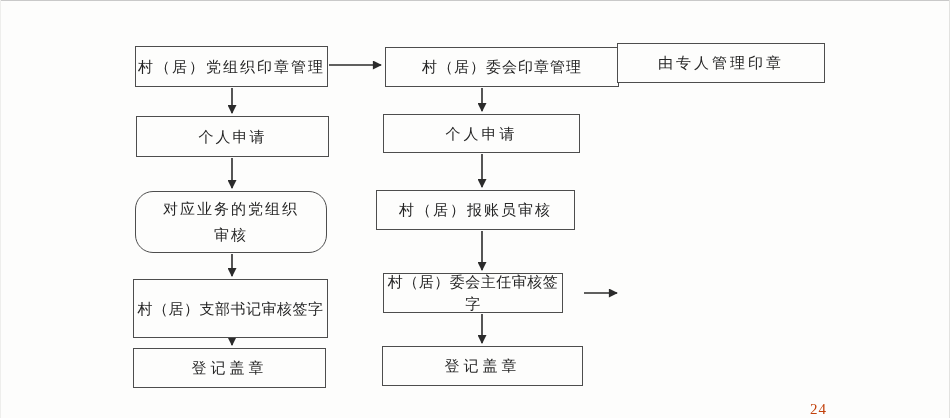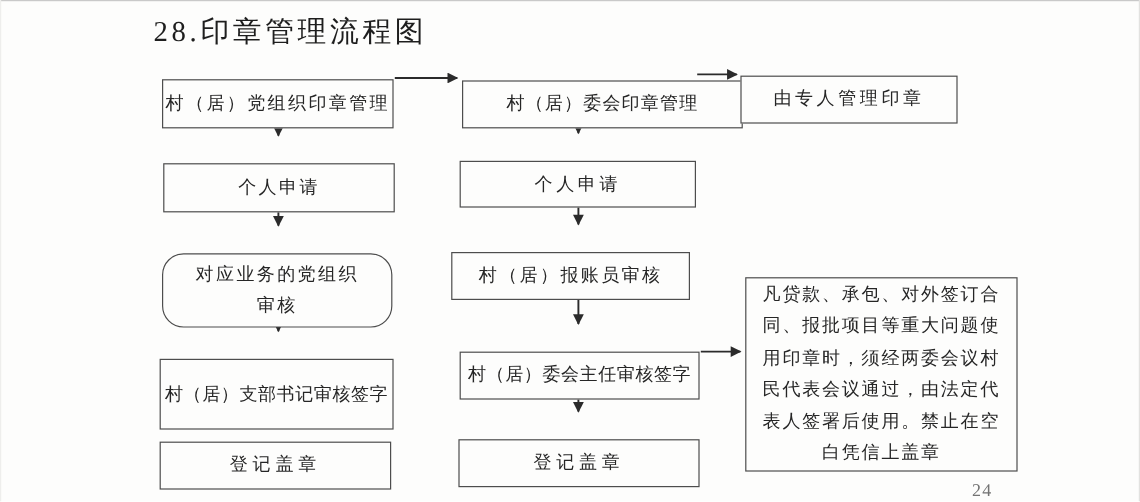--- a/index.html
+++ b/index.html
@@ -26,61 +26,59 @@
 
   .box{
     position:absolute;
     border:1.5px solid #4d4d4d;
     background:#fdfdfc;
     display:flex;align-items:center;justify-content:center;
     font-size:15px;letter-spacing:2px;color:#262626;
     text-align:center;line-height:22px;
     box-sizing:border-box;
     white-space:pre-line;
-    margin-top:20px;
   }
 
   
   .b-l1{left:135px;top:46px;width:193px;height:41px;}
   .b-l2{left:136px;top:116px;width:193px;height:41px;}
   .b-l3{left:135px;top:191px;width:192px;height:62px;line-height:26px;border-radius:18px;}
   .b-l4{left:133px;top:279px;width:195px;height:59px;letter-spacing:0.5px;}
   .b-l5{left:133px;top:348px;width:193px;height:40px;letter-spacing:4px;}
 
   
   .b-m1{left:385px;top:47px;width:234px;height:40px;letter-spacing:1px;}
   .b-m2{left:383px;top:114px;width:197px;height:39px;letter-spacing:3px;}
   .b-m3{left:376px;top:190px;width:199px;height:40px;letter-spacing:2px;}
-  .b-m4{left:383px;top:273px;width:200px;height:40px;letter-spacing:0.5px;}
+  .b-m4{left:383px;top:273px;width:180px;height:40px;letter-spacing:0.5px;}
   .b-m5{left:382px;top:346px;width:201px;height:40px;letter-spacing:4px;}
 
   
-  .b-r1{left:617px;top:43px;width:181px;height:40px;letter-spacing:3px;}
+  .b-r1{left:617px;top:43px;width:208px;height:40px;letter-spacing:3px;}
   .b-note{
     left:621px;top:211px;width:227px;height:162px;
     font-size:15px;line-height:26.5px;letter-spacing:1.5px;
     padding:2px 0;
   }
 
   .arrows{position:absolute;left:0;top:0;width:950px;height:418px;}
 
   .page-number{
     position:absolute;left:810px;top:401px;
-    font-size:15px;color:#737373;letter-spacing:1px;
+    font-size:15px;color:#c2410c;letter-spacing:1px;
   }
 </style>
 </head>
 <body>
 
 <div class="page">
   <div class="scan-edge-top"></div>
   <div class="scan-edge-left"></div>
   <div class="scan-edge-right"></div>
 
-  <div class="title">28.印章管理流程图</div>
 
   <svg class="arrows" width="950" height="418" viewBox="0 0 950 418">
     <defs>
       <marker id="ah" viewBox="0 0 10 10" refX="9" refY="5" markerWidth="11" markerHeight="9" markerUnits="userSpaceOnUse" orient="auto">
         <path d="M0,0 L10,5 L0,10 z" fill="#2b2b2b"></path>
       </marker>
     </defs>
     <g stroke="#2b2b2b" stroke-width="1.6" fill="none">
       <line x1="329" y1="65" x2="381" y2="65" marker-end="url(#ah)"></line>
       <line x1="581" y1="62" x2="614" y2="62" marker-end="url(#ah)"></line>
@@ -105,21 +103,15 @@
   <div class="box b-l4">村（居）支部书记审核签字</div>
   <div class="box b-l5">登记盖章</div>
 
   <div class="box b-m1">村（居）委会印章管理</div>
   <div class="box b-m2">个人申请</div>
   <div class="box b-m3">村（居）报账员审核</div>
   <div class="box b-m4">村（居）委会主任审核签字</div>
   <div class="box b-m5">登记盖章</div>
 
   <div class="box b-r1">由专人管理印章</div>
-  <div class="box b-note">凡贷款、承包、对外签订合
-同、报批项目等重大问题使
-用印章时，须经两委会议村
-民代表会议通过，由法定代
-表人签署后使用。禁止在空
-白凭信上盖章</div>
 
   <div class="page-number">24</div>
 </div>
 
 </body></html>

